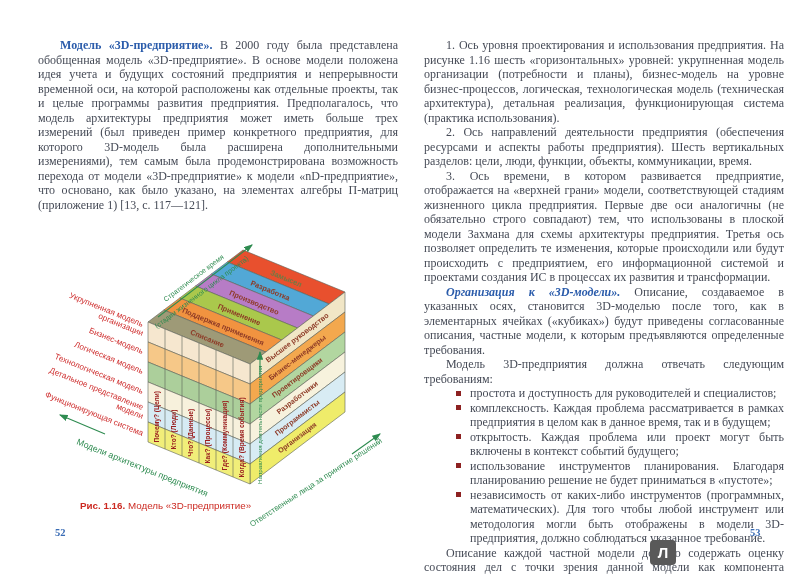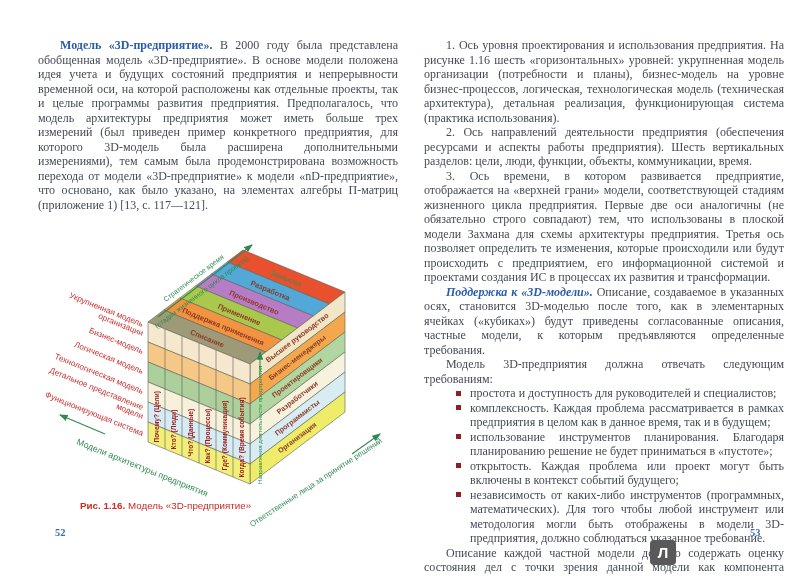--- a/index.html
+++ b/index.html
@@ -145,27 +145,27 @@
     <text class="fig axis-lbl" font-size="6.2" transform="translate(232 242) rotate(-90)">Направления деятельности предприятия</text>
   </g>
 </svg>
 
 <div id="figure-caption"><span class="cap-label">Рис. 1.16.</span><span> Модель «3D-предприятие»</span></div>
 
 <div id="right-page" class="page">
   <p>1. Ось уровня проектирования и использования предприятия. На рисунке 1.16 шесть «горизонтальных» уровней: укрупненная модель организации (потребности и планы), бизнес-модель на уровне бизнес-процессов, логическая, технологическая модель (техническая архитектура), детальная реализация, функционирующая система (практика использования).</p>
   <p>2. Ось направлений деятельности предприятия (обеспечения ресурсами и аспекты работы предприятия). Шесть вертикальных разделов: цели, люди, функции, объекты, коммуникации, время.</p>
   <p>3. Ось времени, в котором развивается предприятие, отображается на «верхней грани» модели, соответствующей стадиям жизненного цикла предприятия. Первые две оси аналогичны (не обязательно строго совпадают) тем, что использованы в плоской модели Захмана для схемы архитектуры предприятия. Третья ось позволяет определить те изменения, которые происходили или будут происходить с предприятием, его информационной системой и проектами создания ИС в процессах их развития и трансформации.</p>
-  <p><span class="lead-italic">Поддержка к «3D-модели».</span><span> Описание, создаваемое в указанных осях, становится 3D-моделью после того, как в элементарных ячейках («кубиках») будут приведены согласованные описания, частные модели, к которым предъявляются определенные требования.</span></p>
+  <p><span class="lead-italic">Организация к «3D-модели».</span><span> Описание, создаваемое в указанных осях, становится 3D-моделью после того, как в элементарных ячейках («кубиках») будут приведены согласованные описания, частные модели, к которым предъявляются определенные требования.</span></p>
   <p>Модель 3D-предприятия должна отвечать следующим требованиям:</p>
   <ul class="reqs">
     <li><span class="sq"></span><span>простота и доступность для руководителей и специалистов;</span></li>
     <li><span class="sq"></span><span>комплексность. Каждая проблема рассматривается в рамках предприятия в целом как в данное время, так и в будущем;</span></li>
+    <li><span class="sq"></span><span>открытость. Каждая проблема или проект могут быть включены в контекст событий будущего;</span></li>
     <li><span class="sq"></span><span>использование инструментов планирования. Благодаря планированию решение не будет приниматься в «пустоте»;</span></li>
-    <li><span class="sq"></span><span>открытость. Каждая проблема или проект могут быть включены в контекст событий будущего;</span></li>
     <li><span class="sq"></span><span>независимость от каких-либо инструментов (программных, математических). Для того чтобы любой инструмент или методология могли быть отображены в модели 3D-предприятия, должно соблюдаться указанное требование.</span></li>
   </ul>
   <p>Описание каждой частной модели должно содержать оценку состояния дел с точки зрения данной модели как компонента системы. Создаваемые в ячейках частные модели должны быть согласованы в своих взаимосвязях; необходимы явное выделение и описание связей каждой модели-ячейки с ближайшими ячейками более высокого и более низкого уровней представления архитектуры предприятия и ИС.</p>
 </div>
 
 <div id="pagenum-left" class="pagenum">52</div>
 <div id="pagenum-right" class="pagenum">53</div>
 
 <div id="watermark">
     <span>Л</span>

